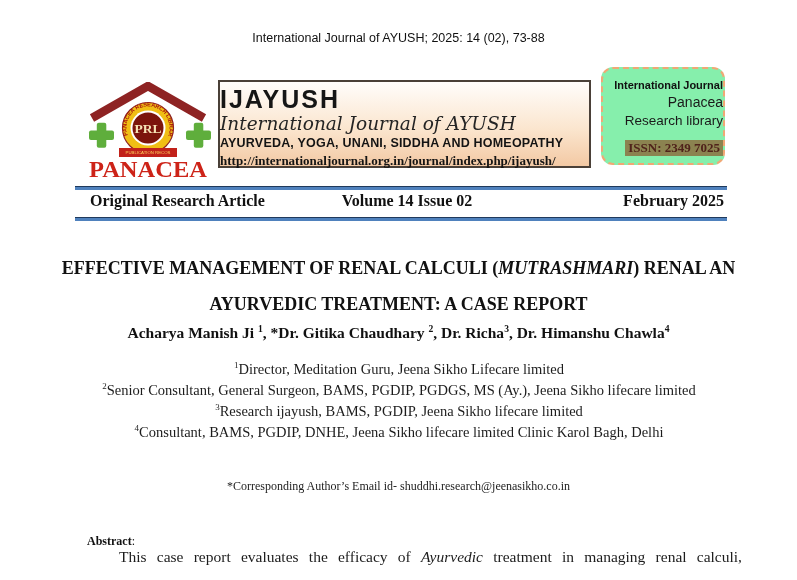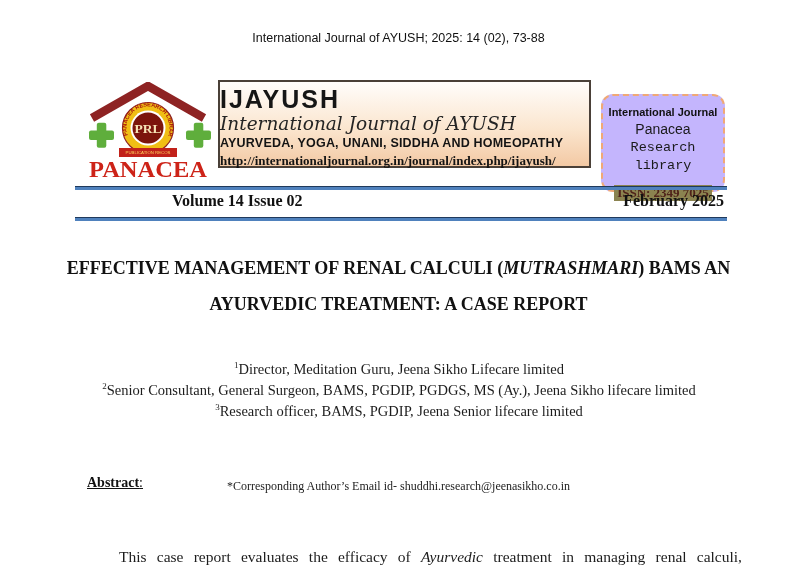--- a/index.html
+++ b/index.html
@@ -26,30 +26,30 @@
     background:linear-gradient(180deg,#fffdfb 0%,#fbe6cf 55%,#f3c9a4 100%);
     text-align:left;
     box-sizing:border-box;
     padding-top:4px;
   }
   .cb-title{font-family:"Liberation Sans", sans-serif;font-weight:bold;font-size:25px;letter-spacing:2px;color:#161616;line-height:27px;}
   .cb-subtitle{font-family:"DejaVu Serif", serif;font-style:italic;font-size:18.5px;color:#242424;line-height:22px;}
   .cb-tagline{font-family:"Liberation Sans", sans-serif;font-weight:bold;font-size:12.5px;color:#141414;line-height:17px;letter-spacing:0.2px;}
   .cb-url{font-family:"Liberation Serif", serif;font-weight:bold;font-size:13px;color:#141414;line-height:17px;}
   .side-box{
-    position:absolute;left:601px;top:94px;width:124px;height:98px;
+    position:absolute;left:601px;top:67px;width:124px;height:98px;
     border:2px dashed #f0a875;border-radius:12px;
     box-sizing:border-box;
-    text-align:center;padding-top:9px;
+    text-align:right;padding-top:9px;
     font-family:"Liberation Sans", sans-serif;
-    background:#c4b5fd;
+    background:#86efac;
   }
   .sb-l1{font-weight:bold;font-size:11px;color:#111;line-height:15px;}
   .sb-l2{font-size:14px;color:#1a1a1a;line-height:19px;}
-  .sb-l3{font-size:13.5px;color:#1a1a1a;line-height:18px;font-family:Liberation Mono, monospace;}
+  .sb-l3{font-size:13.5px;color:#1a1a1a;line-height:18px;}
   .sb-issn{
     display:inline-block;margin-top:10px;padding:0 3px;
     font-family:"Liberation Serif", serif;font-weight:bold;font-size:13px;
     color:#4f221a;background:#8b8350;
   }
   
   .rule{
     position:absolute;left:75px;width:652px;height:3px;
     background:#4f81bd;border-top:1.5px solid #203a5c;
   }
@@ -76,22 +76,22 @@
   .affils{
     position:absolute;left:99px;top:360px;width:600px;
     text-align:center;font-size:14.5px;line-height:19px;color:#1c1c1c;
   }
   .affil-item{margin-bottom:2px;}
   .corresponding{
     position:absolute;left:0;top:479px;width:797px;
     text-align:center;font-size:12px;color:#1c1c1c;
   }
   .abstract-head{
-    position:absolute;left:87px;top:475px;
-    font-size:14px;color:#111;text-decoration:underline;
+    position:absolute;left:87px;top:534px;
+    font-size:12px;color:#111;
   }
   .abstract-head .lbl{font-weight:bold;}
   .body-par{
     position:absolute;left:87px;top:545px;width:623px;
     font-size:15.5px;color:#1c1c1c;line-height:24px;
     text-align:justify;text-align-last:justify;margin-left:32px;
   }
   sup{font-size:0.62em;line-height:0;}
   .it{font-style:italic;}
 </style>
@@ -138,35 +138,40 @@
 
   <div class="side-box">
     <div class="sb-l1">International Journal</div>
     <div class="sb-l2">Panacea</div>
     <div class="sb-l3">Research library</div>
     <div class="sb-issn">ISSN: 2349 7025</div>
   </div>
 
   <div class="rule rule-top"></div>
   <div class="meta-row">
+    <div class="meta-cell meta-left">Original Research Article</div>
     <div class="meta-cell meta-center">Volume 14 Issue 02</div>
     <div class="meta-cell meta-right">February 2025</div>
   </div>
   <div class="rule rule-bottom"></div>
 
   <div class="art-title">
-    <span>EFFECTIVE MANAGEMENT OF RENAL CALCULI (</span><span class="it">MUTRASHMARI</span><span>) BAMS AN</span><br>
+    <span>EFFECTIVE MANAGEMENT OF RENAL CALCULI (</span><span class="it">MUTRASHMARI</span><span>) RENAL AN</span><br>
     <span>AYURVEDIC TREATMENT: A CASE REPORT</span>
   </div>
 
+  <div class="authors">
+    <span>Acharya Manish Ji </span><sup>1</sup><span>, *Dr. Gitika Chaudhary </span><sup>2</sup><span>, Dr. Richa</span><sup>3</sup><span>, Dr. Himanshu Chawla</span><sup>4</sup>
+  </div>
 
   <div class="affils">
     <div class="affil-item"><sup>1</sup><span>Director, Meditation Guru, Jeena Sikho Lifecare limited</span></div>
     <div class="affil-item"><sup>2</sup><span>Senior Consultant, General Surgeon, BAMS, PGDIP, PGDGS, MS (Ay.), Jeena Sikho lifecare limited</span></div>
-    <div class="affil-item"><sup>3</sup><span>Research officer, BAMS, PGDIP, Jeena Senior lifecare limited</span></div>
+    <div class="affil-item"><sup>3</sup><span>Research ijayush, BAMS, PGDIP, Jeena Sikho lifecare limited</span></div>
+    <div class="affil-item"><sup>4</sup><span>Consultant, BAMS, PGDIP, DNHE, Jeena Sikho lifecare limited Clinic Karol Bagh, Delhi</span></div>
   </div>
 
   <div class="corresponding">*Corresponding Author’s Email id- shuddhi.research@jeenasikho.co.in</div>
 
   <div class="abstract-head">
     <span class="lbl">Abstract</span><span>:</span>
   </div>
 
   <div class="body-par">
     <span>This case report evaluates the efficacy of </span><span class="it">Ayurvedic</span><span> treatment in managing renal calculi,</span>

